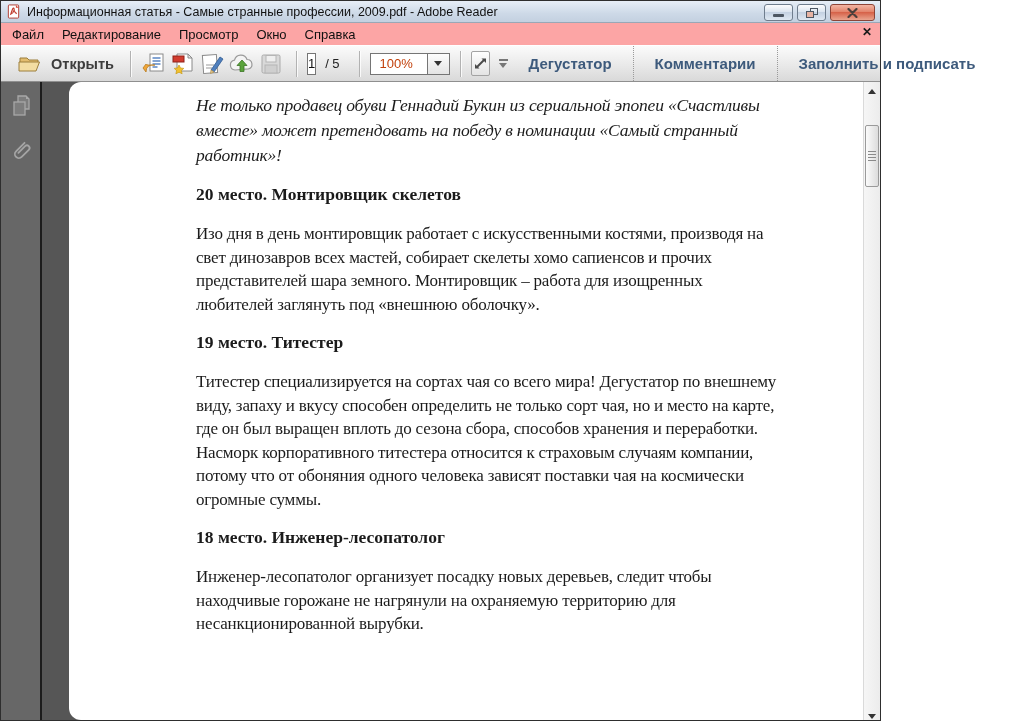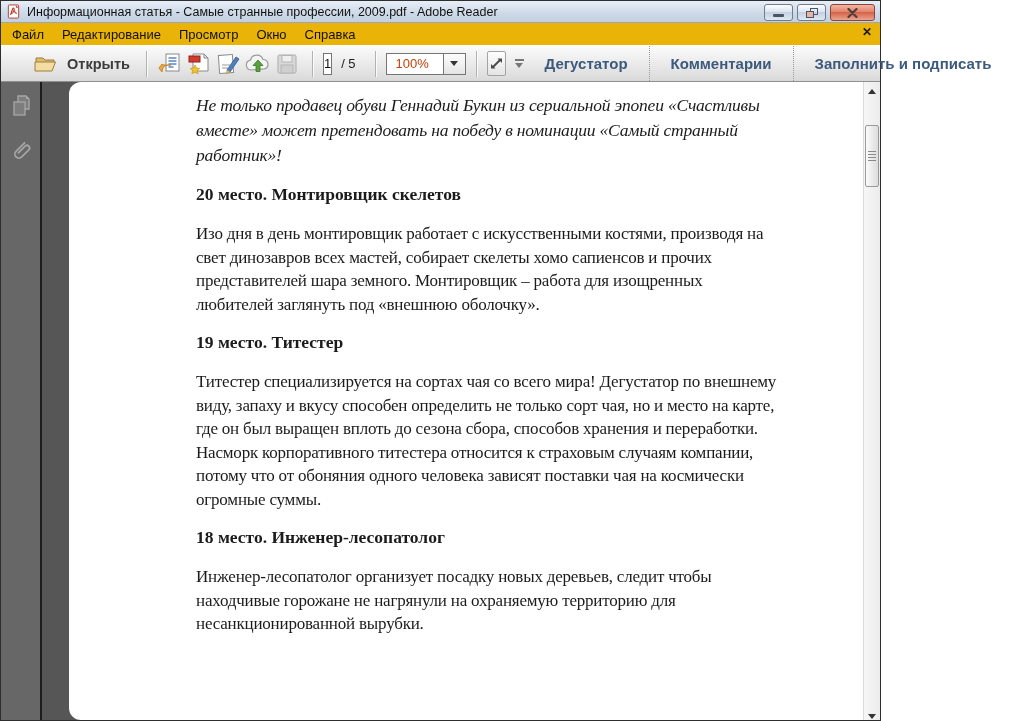--- a/index.html
+++ b/index.html
@@ -12,26 +12,26 @@
   .titlebar-title { font-size:12.5px; color:#111; margin-left:6px; white-space:nowrap; }
   .win-btns { position:absolute; right:5px; top:3px; display:flex; gap:4px; }
   .win-btn { width:29px; height:17px; border:1px solid #6f7d8d; border-radius:3px; background:linear-gradient(#fdfdfe,#dbe4ef 46%,#c3d0e1 47%,#dfe8f2); display:flex; align-items:center; justify-content:center; cursor:default; }
   .win-btn.close { width:45px; border-color:#8d4437; background:linear-gradient(#f3b5a4,#e2836b 46%,#d55f46 47%,#e9a58f); }
   .glyph-min { width:11px; height:3px; background:#4c5662; border-radius:1px; margin-top:6px; }
   .glyph-restore { position:relative; width:12px; height:10px; }
   .glyph-restore .r1 { position:absolute; right:0; top:0; width:8px; height:7px; border:1.5px solid #4c5662; background:transparent; }
   .glyph-restore .r2 { position:absolute; left:0; bottom:0; width:8px; height:7px; border:1.5px solid #4c5662; background:#e7b3a3; }
 
   
-  .menubar { height:22px; flex:0 0 22px; background:#eab308; display:flex; align-items:stretch; padding-left:2px; position:relative; }
+  .menubar { height:22px; flex:0 0 22px; background:#fca5a5; display:flex; align-items:stretch; padding-left:2px; position:relative; }
   .menu-item { font-size:13px; color:#111; display:flex; align-items:center; padding:0 9px; cursor:default; }
   .menubar-close { position:absolute; right:8px; top:2px; font-size:12px; font-weight:bold; color:#1a1a1a; cursor:default; }
 
   
-  .toolbar { height:37px; flex:0 0 37px; background:linear-gradient(#fbfbfb,#e9e9e9 55%,#d9d9d9); border-top:1px solid #fff; border-bottom:1px solid #8f8f8f; display:flex; align-items:center; padding:0 8px 0 26px; }
+  .toolbar { height:37px; flex:0 0 37px; background:linear-gradient(#fbfbfb,#e9e9e9 55%,#d9d9d9); border-top:1px solid #fff; border-bottom:1px solid #8f8f8f; display:flex; align-items:center; padding:0 8px 0 10px; }
   .tsep { width:1px; height:26px; background:#b2b2b2; box-shadow:1px 0 0 rgba(255,255,255,.8); margin:0 10px; flex:0 0 1px; }
   .open-btn { display:flex; align-items:center; gap:9px; padding:2px 6px; cursor:default; }
   .open-label { font-size:14.5px; font-weight:bold; color:#3c3c3c; }
   .tool-btn { width:32px; height:28px; display:flex; align-items:center; justify-content:center; margin-right:3px; cursor:default; }
   .pagebox { width:31px; height:22px; background:#fff; border:1px solid #757575; font-size:13px; color:#111; display:flex; align-items:center; justify-content:center; }
   .pagecount { font-size:13px; color:#222; margin:0 9px; white-space:nowrap; }
   .zoomwrap { display:flex; align-items:center; }
   .zoombox { width:57px; height:22px; background:#fff; border:1px solid #757575; border-right:none; font-size:13px; color:#c2410c; display:flex; align-items:center; padding-left:9px; }
   .zoomarrow { width:23px; height:22px; border:1px solid #757575; background:linear-gradient(#fdfdfd,#e4e4e4); display:flex; align-items:center; justify-content:center; }
   .caret-down { width:0; height:0; border-left:4px solid transparent; border-right:4px solid transparent; border-top:5px solid #333; }

